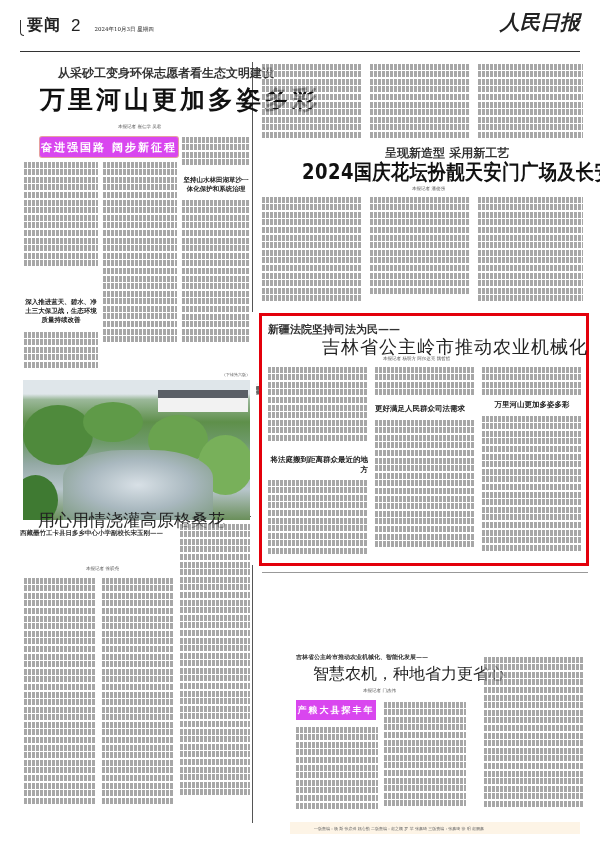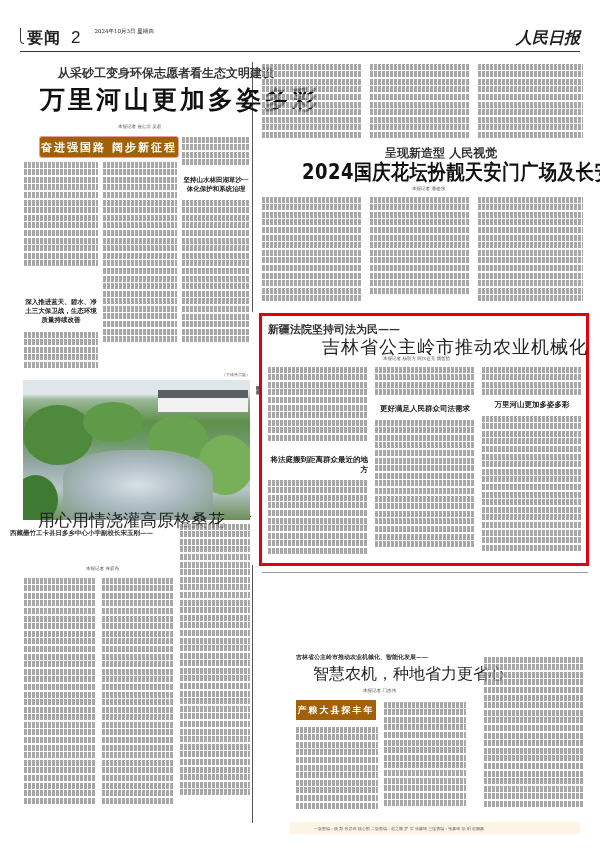--- a/index.html
+++ b/index.html
@@ -1,32 +1,32 @@
 <!DOCTYPE html>
 <html><head>
 <meta charset="utf-8">
 <style>
 *{box-sizing:border-box;margin:0;padding:0}
 body{width:600px;height:857px;background:#fff;font-family:"DejaVu Serif",serif;color:#222;position:relative;overflow:hidden}
-.hdr{position:absolute;left:20px;right:20px;top:28px;height:24px;border-bottom:1.5px solid #333;display:flex;align-items:flex-start;padding-bottom:3px}
+.hdr{position:absolute;left:20px;right:20px;top:28px;height:24px;border-bottom:1.5px solid #333;display:flex;align-items:flex-end;padding-bottom:15px}
 .hdr .bracket{width:4px;height:16px;border-left:1.5px solid #333;border-bottom:1.5px solid #333;border-bottom-left-radius:4px;margin-right:3px}
 .hdr .sec{font-family:"DejaVu Sans",sans-serif;font-size:16px;font-weight:bold;letter-spacing:1px}
 .hdr .num{font-family:"Liberation Sans",sans-serif;font-size:17px;margin-left:10px}
 .hdr .date{font-size:5.5px;margin-left:14px;margin-bottom:3px}
-.hdr .logo{margin-left:auto;font-size:16px;font-style:italic;font-weight:bold;font-family:Liberation Mono, monospace}
+.hdr .logo{margin-left:auto;font-size:20px;font-style:italic;font-weight:bold;font-family:Liberation Mono, monospace}
 .txt{position:absolute;font-size:3.6px;line-height:6px;color:#555;overflow:hidden;font-family:"DejaVu Sans",sans-serif}
 .txt .l{height:6px;background:repeating-linear-gradient(90deg,#8a8a8a 0 3px,#fff 3px 4px);margin:1.6px 0;opacity:.75}
 .kicker{position:absolute;font-size:12px;font-weight:bold;color:#333;font-family:"DejaVu Serif",serif}
 .title{position:absolute;font-weight:bold;color:#111;font-family:"DejaVu Sans",sans-serif;white-space:nowrap}
 .byline{position:absolute;font-size:4.5px;color:#555}
 .sub{position:absolute;font-size:7.5px;font-weight:bold;color:#222;font-family:"DejaVu Sans",sans-serif;text-align:center}
 .vline{position:absolute;width:1px;background:#555}
 .hline{position:absolute;height:1px;background:#555}
 .redbox{position:absolute;left:259px;top:313px;width:330px;height:253px;border:3px solid #e3000b}
-.banner{position:absolute;background:#a16207;color:#fff;font-family:"DejaVu Sans",sans-serif;font-weight:bold;display:flex;align-items:center;justify-content:center;letter-spacing:2px}
+.banner{position:absolute;background:#d946ef;color:#fff;font-family:"DejaVu Sans",sans-serif;font-weight:bold;display:flex;align-items:center;justify-content:center;letter-spacing:2px}
 .photo{position:absolute;left:23px;top:380px;width:227px;height:140px;overflow:hidden;background:linear-gradient(#dfe6ea 0,#dfe6ea 10%,#9bb89a 14%,#5e8f4a 30%,#6e9a6a 45%,#94a9a5 60%,#b8c6cc 78%,#6a8f5a 100%)}
 .photo .bld{position:absolute;background:#5a5f66}
 .photo .water{position:absolute;left:40px;top:70px;width:150px;height:70px;background:radial-gradient(ellipse at center,#d8e0e6 0,#a9b8bf 50%,#7d9a80 100%);border-radius:40% 40% 0 0}
 .photo .tree{position:absolute;border-radius:50%;background:#4f8a3c}
 .caption{position:absolute;left:252px;top:383px;width:8px;font-size:3.6px;line-height:4.2px;writing-mode:vertical-rl;color:#666}
 .footer{position:absolute;left:290px;top:822px;width:290px;height:12px;background:#fdf4e6;font-size:4px;color:#666;display:flex;align-items:center;padding-left:24px;gap:4px;white-space:nowrap}
 </style>
 </head>
 <body>
 
@@ -168,21 +168,21 @@
     <div class="l"></div>
     <div class="l"></div>
     <div class="l"></div>
     <div class="l"></div>
     <div class="l"></div>
     <div class="l"></div>
     <div class="l"></div>
     <div class="l"></div>
     <div class="l"></div>
 </div>
-<div class="kicker" style="left:385px;top:145px">呈现新造型 人民视觉</div>
+<div class="kicker" style="left:385px;top:145px">呈现新造型 采用新工艺</div>
 <div class="title" style="left:302px;top:158px;font-size:18px;letter-spacing:0.5px;transform:scaleY(1.15);transform-origin:left top">2024国庆花坛扮靓天安门广场及长安街沿线</div>
 <div class="byline" style="left:412px;top:186px">本报记者 潘俊强</div>
 <div class="txt" style="left:262px;top:195px;width:100px;height:115px">
   <div class="l"></div>
     <div class="l"></div>
     <div class="l"></div>
     <div class="l"></div>
     <div class="l"></div>
     <div class="l"></div>
     <div class="l"></div>
@@ -254,21 +254,21 @@
     <div class="l"></div>
     <div class="l"></div>
     <div class="l"></div>
 </div>
 <div class="txt" style="left:375px;top:365px;width:100px;height:30px">
   <div class="l"></div>
     <div class="l"></div>
     <div class="l"></div>
     <div class="l"></div>
 </div>
-<div class="sub" style="left:375px;top:404px;width:100px;text-align:center">更好满足人民群众司法需求</div>
+<div class="sub" style="left:375px;top:404px;width:100px;text-align:left">更好满足人民群众司法需求</div>
 <div class="txt" style="left:375px;top:418px;width:100px;height:145px">
   <div class="l"></div>
     <div class="l"></div>
     <div class="l"></div>
     <div class="l"></div>
     <div class="l"></div>
     <div class="l"></div>
     <div class="l"></div>
     <div class="l"></div>
     <div class="l"></div>
@@ -302,21 +302,21 @@
     <div class="l"></div>
     <div class="l"></div>
     <div class="l"></div>
     <div class="l"></div>
     <div class="l"></div>
     <div class="l"></div>
     <div class="l"></div>
     <div class="l"></div>
 </div>
 
-<div class="kicker" style="left:10px;top:529px;font-size:6.5px">西藏墨竹工卡县日多乡中心小学副校长宋玉刚——</div>
+<div class="kicker" style="left:20px;top:529px;font-size:6.5px">西藏墨竹工卡县日多乡中心小学副校长宋玉刚——</div>
 <div class="title" style="left:38px;top:509px;font-size:17px;font-weight:normal;color:#222">用心用情浇灌高原格桑花</div>
 <div class="byline" style="left:86px;top:566px">本报记者 徐驭尧</div>
 <div class="txt" style="left:24px;top:576px;width:72px;height:240px">
   <div class="l"></div>
     <div class="l"></div>
     <div class="l"></div>
     <div class="l"></div>
     <div class="l"></div>
     <div class="l"></div>
     <div class="l"></div>

